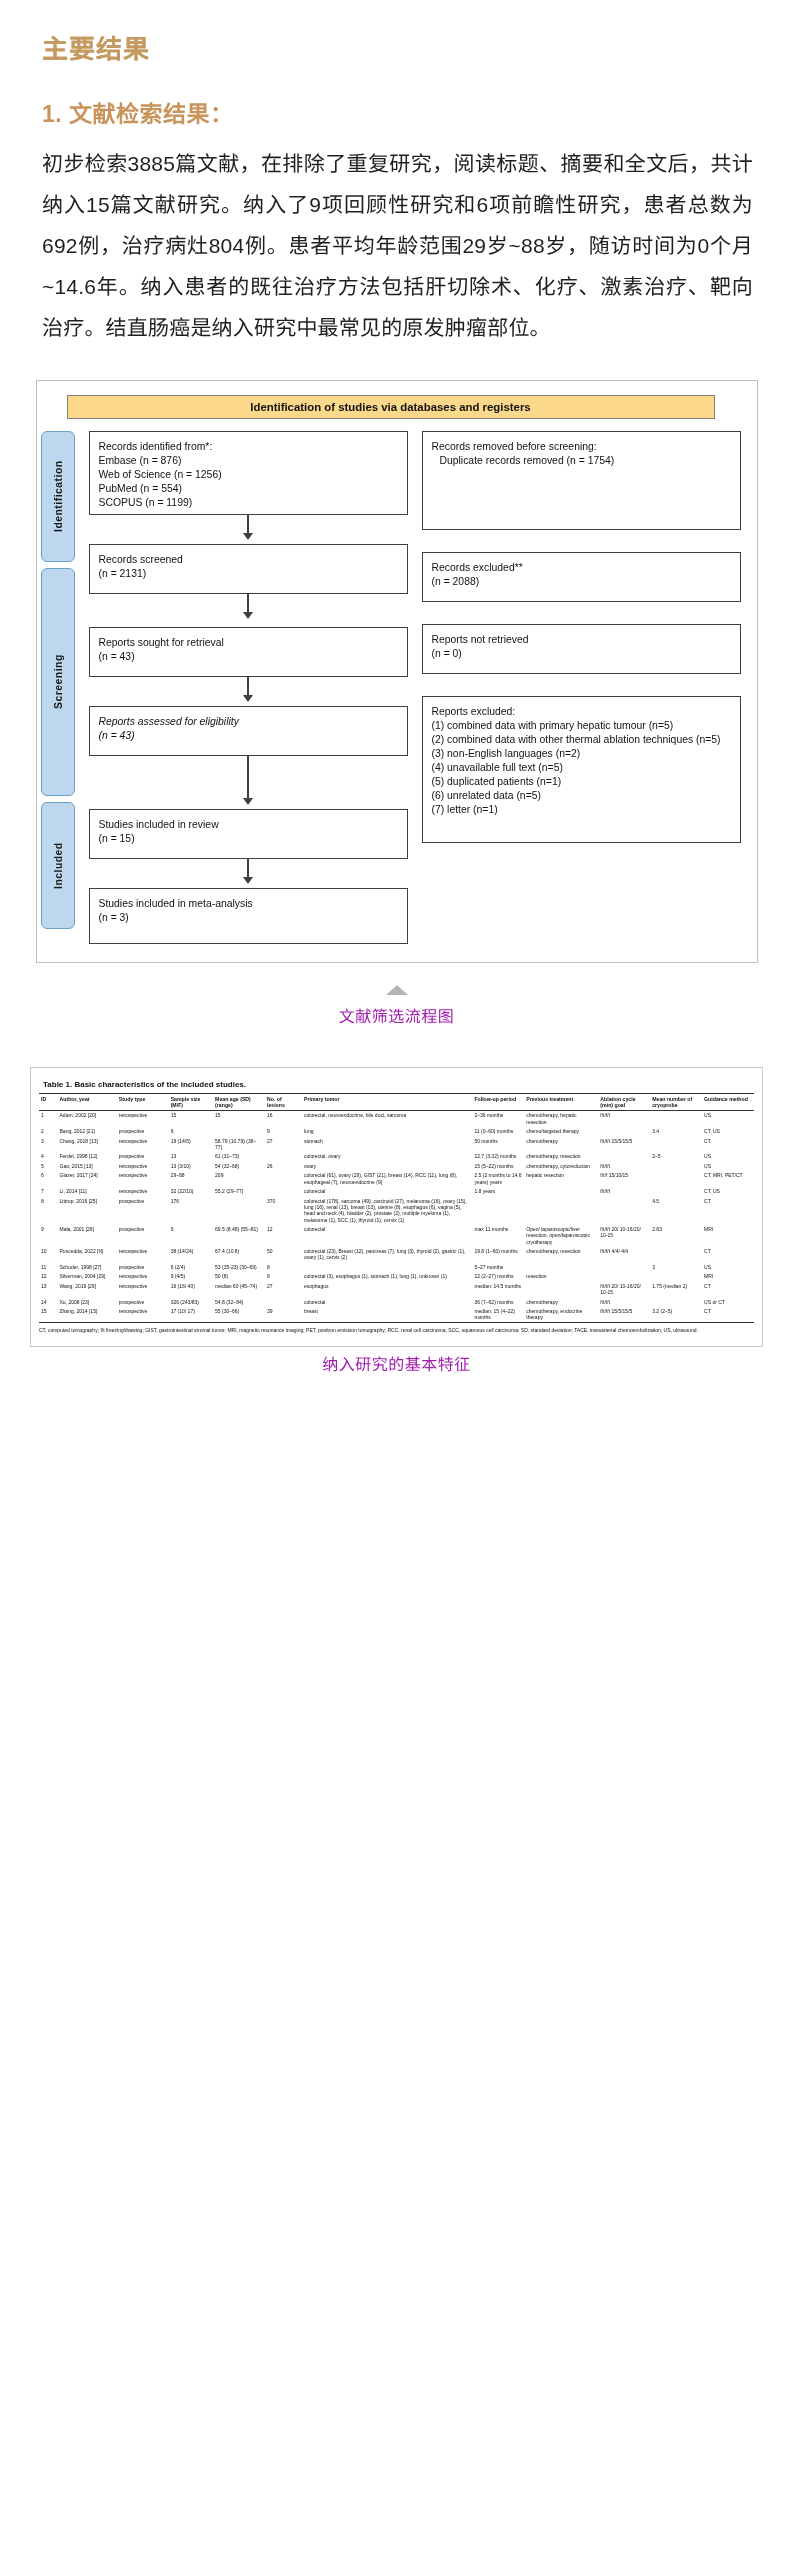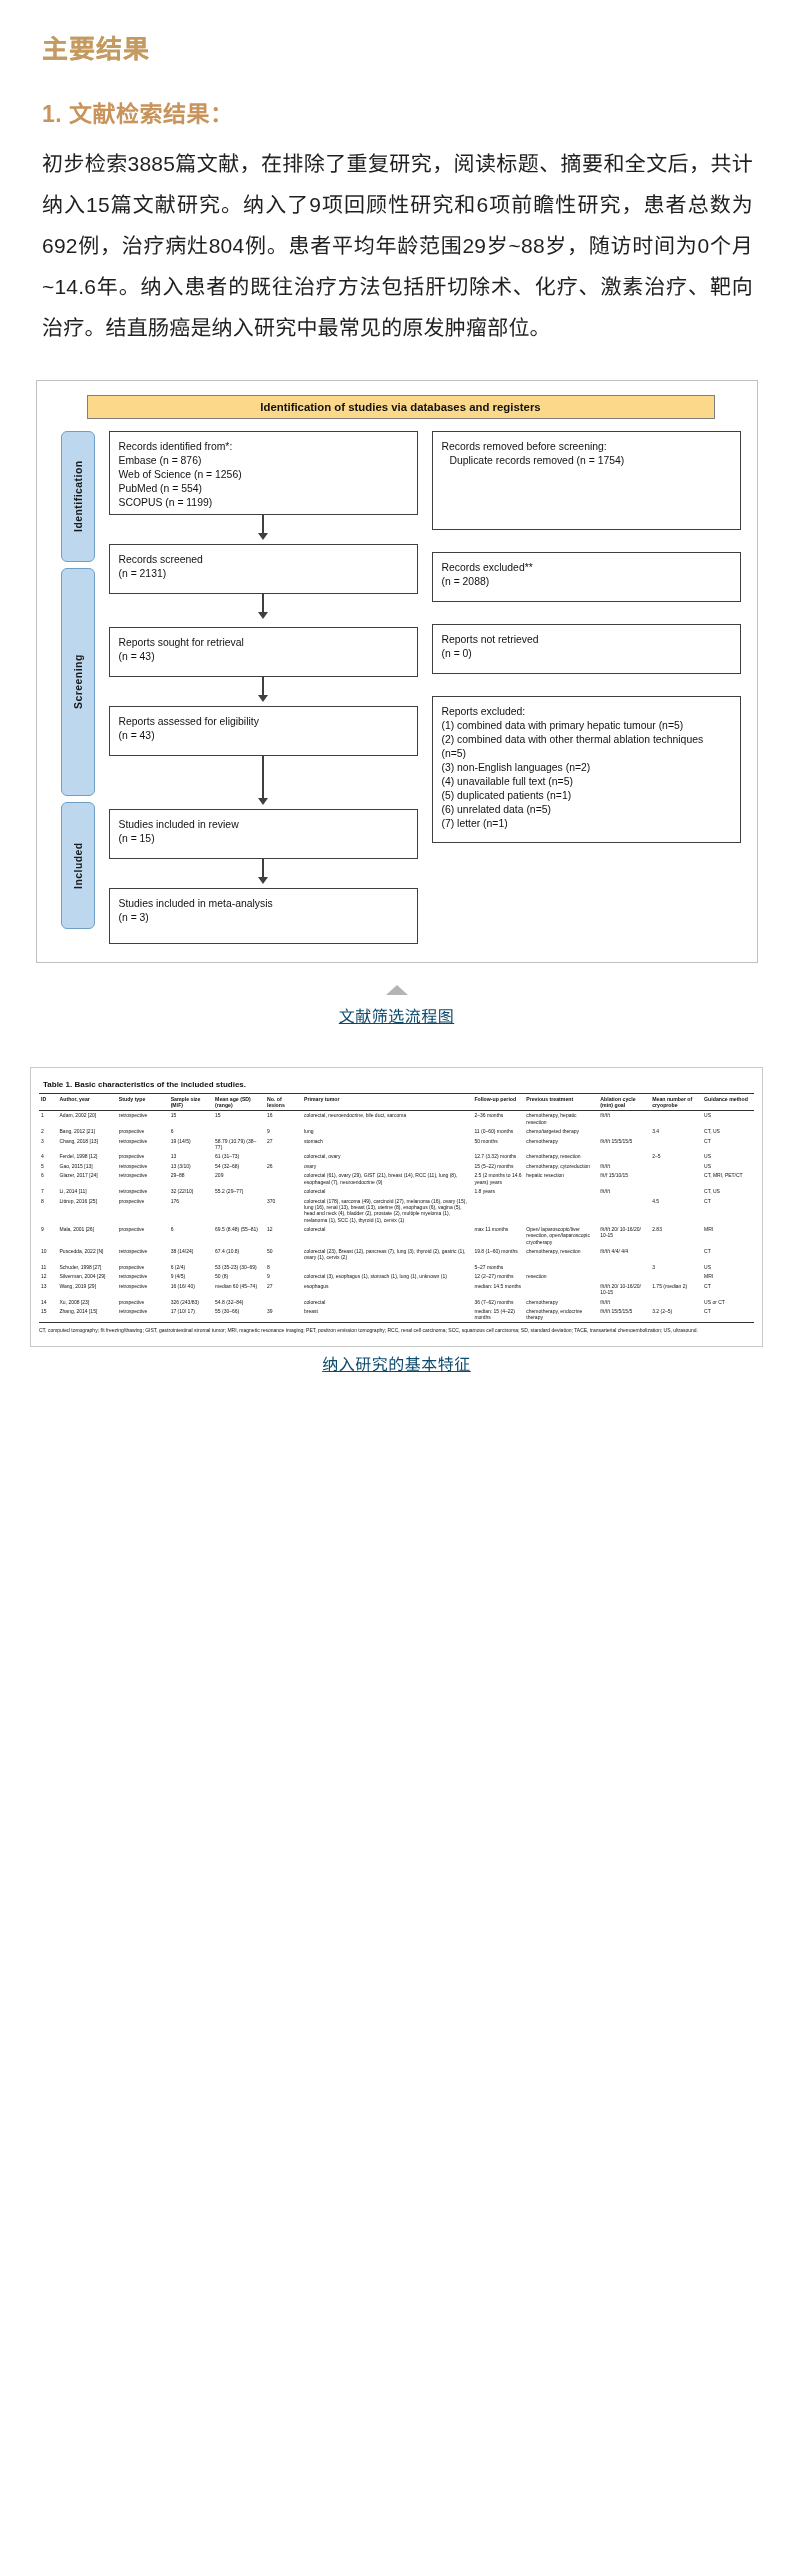--- a/index.html
+++ b/index.html
@@ -45,21 +45,21 @@
     font-weight: 400;
   }
 
   
   .figure-block { margin: 32px 0 0 0; }
   .prisma-wrap {
     width: 722px;
     margin: 0 auto;
     border: 1px solid #bfbfbf;
     background: #fff;
-    padding: 14px 16px 18px 24px;
+    padding: 14px 16px 18px 4px;
   }
   .prisma-head {
     background: #fcd98a;
     border: 1px solid #7f7f7f;
     text-align: center;
     font-size: 11.4px;
     font-weight: bold;
     padding: 5px 0;
     margin: 0 26px 12px 26px;
     color: #111;
@@ -101,25 +101,24 @@
   .arrow-down {
     width: 0; height: 0; margin: 0 auto;
     border-left: 5px solid transparent;
     border-right: 5px solid transparent;
     border-top: 7px solid #3f3f3f;
   }
   .connector-v { width: 1.6px; background:#3f3f3f; margin: 0 auto; }
 
   .fig-caption, .tbl-caption {
     text-align: center;
-    color: #0c4a6e;
+    color: #a21caf;
     font-size: 16px;
     margin: 4px 0 0 0;
     letter-spacing: 0.5px;
-    text-decoration: underline;
   }
   .cap-tri {
     width: 0; height: 0; margin: 22px auto 8px auto;
     border-left: 11px solid transparent;
     border-right: 11px solid transparent;
     border-bottom: 10px solid #b4b4b4;
   }
 
   
   .table-block { margin-top: 40px; }
@@ -213,21 +212,21 @@
           <div class="arrow-down"></div>
 
           <div class="pbox" style="height:50px;margin-top:8px;">
             <div>Reports sought for retrieval</div>
             <div>(n = 43)</div>
           </div>
 
           <div class="connector-v" style="height:18px;"></div>
           <div class="arrow-down"></div>
 
-          <div class="pbox" style="height:50px;margin-top:4px;">
+          <div class="pbox" style="height:50px;margin-top:4px;font-style:italic;">
             <div>Reports assessed for eligibility</div>
             <div>(n = 43)</div>
           </div>
 
           <div class="connector-v" style="height:42px;"></div>
           <div class="arrow-down"></div>
 
           <div class="pbox" style="height:50px;margin-top:4px;">
             <div>Studies included in review</div>
             <div>(n = 15)</div>

